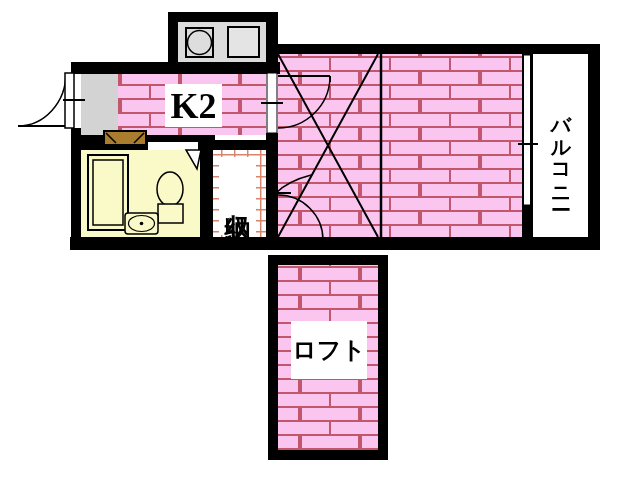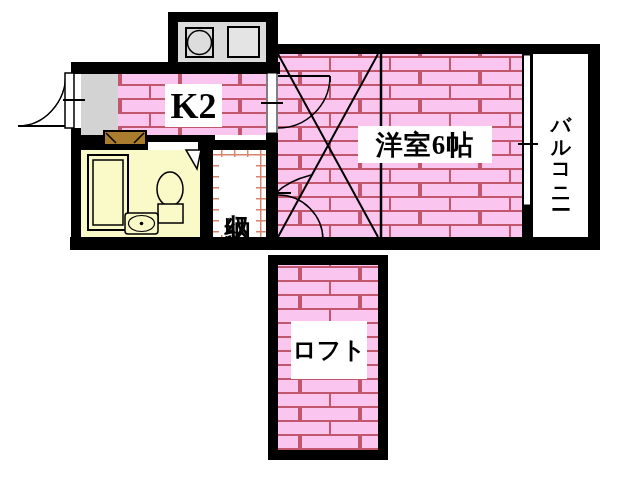--- a/index.html
+++ b/index.html
@@ -103,20 +103,19 @@
     <path d="M267,193 H291" class="ln" stroke-width="2"></path>
     <path d="M278,195 A45,45 0 0 1 323,240" class="ln" stroke-width="1.5"></path>
     <path d="M278,54 L378,237 M378,54 L278,237" class="ln" stroke-width="2"></path>
     <path d="M381,54 V237" class="ln" stroke-width="2.5"></path>
 
     <rect x="268" y="255" width="120" height="205" class="wall"></rect>
     <rect x="278" y="265" width="100" height="185" fill="url(#brick)"></rect>
   </svg>
 
   <div class="label boxed k2-label">K2</div>
-  <div class="label boxed living-label">洋室6帖</div>
   <div class="label boxed storage-label">収納</div>
   <div class="label balcony-label">バルコニー</div>
   <div class="label boxed loft-label">
     <div>ロフト</div>
   </div>
 
 </div>
 
 </body></html>

